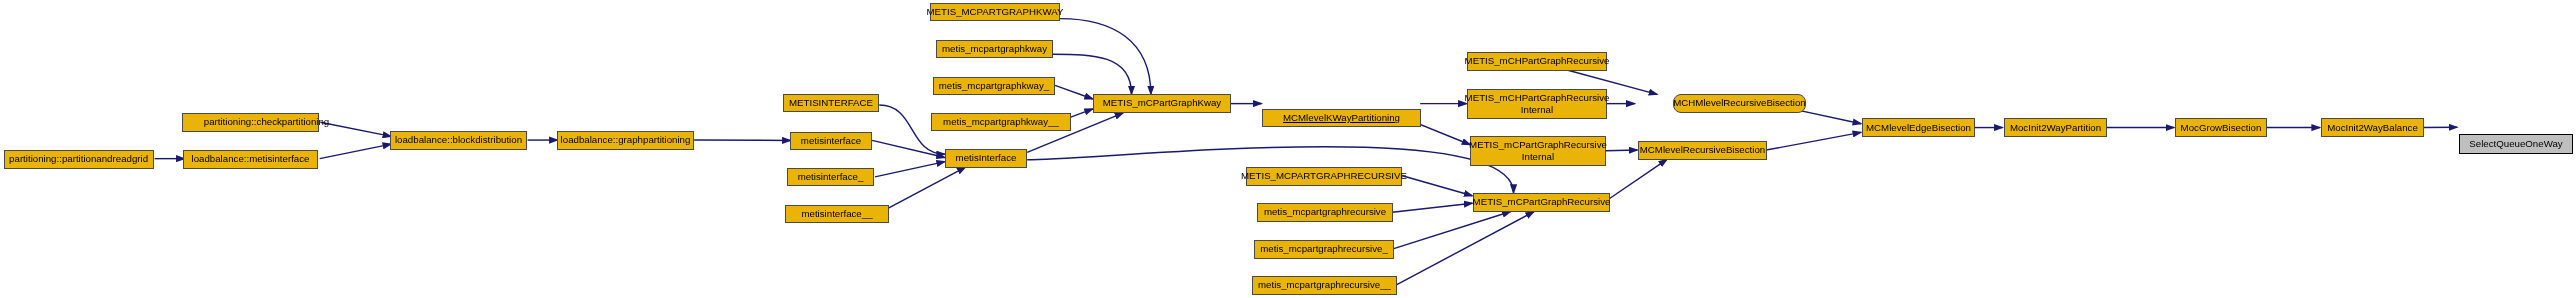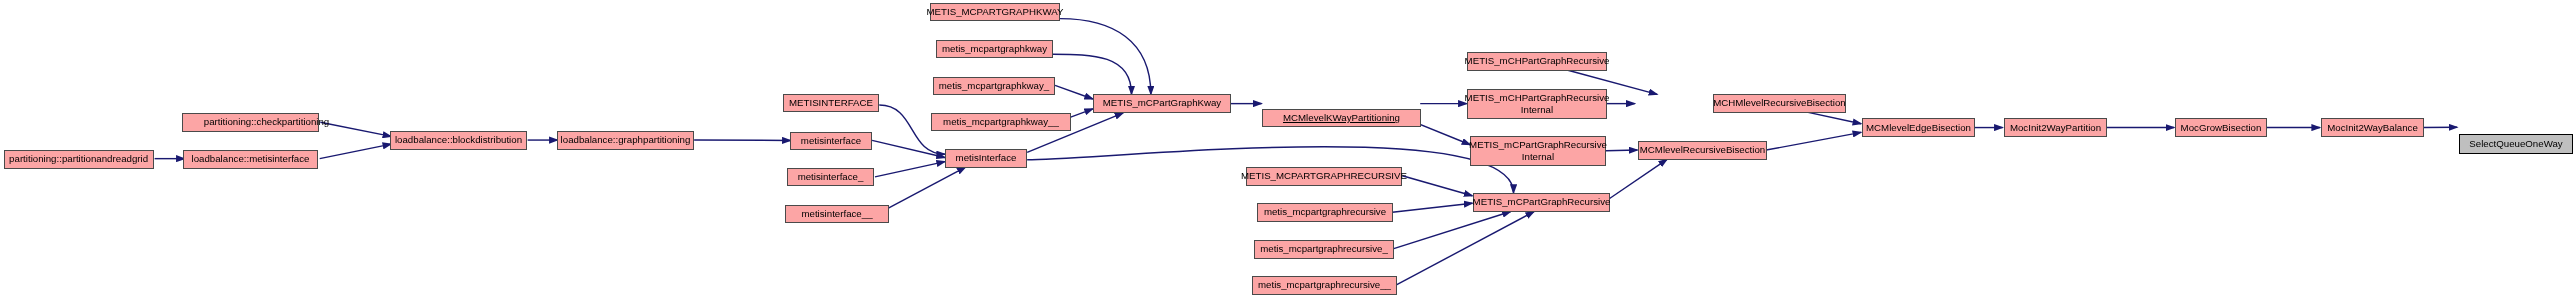--- a/index.html
+++ b/index.html
@@ -7,21 +7,21 @@
     position:relative;
     width:2576px;height:298px;
     background:#ffffff;
     font-family:"Liberation Sans","DejaVu Sans",sans-serif;
     overflow:hidden;
   }
   #edges{position:absolute;left:0;top:0;width:2576px;height:298px;}
   .node{
     position:absolute;
     box-sizing:border-box;
-    background:#fca5a5;
+    background:#eab308;
     border:1.4px solid #4a4a4a;
     color:#000000;
     font-size:9.7px;
     line-height:12px;
     display:flex;
     align-items:center;
     justify-content:center;
     text-align:center;
     white-space:pre-line;
     cursor:pointer;
@@ -91,21 +91,21 @@
       <div class="node" style="left: 936px; top: 40px; width: 117px; height: 18px;">metis_mcpartgraphkway</div>
       <div class="node" style="left: 933px; top: 77px; width: 122px; height: 18px;">metis_mcpartgraphkway_</div>
       <div class="node" style="left: 931px; top: 113px; width: 140px; height: 18px;">metis_mcpartgraphkway__</div>
       <div class="node" style="left: 1093px; top: 94px; width: 138px; height: 18.6px;">METIS_mCPartGraphKway</div>
       <div class="node" style="left: 1262px; top: 109px; width: 159px; height: 18px; text-decoration: underline;">MCMlevelKWayPartitioning</div>
       <div class="node" style="left: 1467px; top: 52px; width: 140px; height: 18.6px;">METIS_mCHPartGraphRecursive</div>
       <div class="node" style="left: 1467px; top: 89px; width: 140px; height: 30px;">METIS_mCHPartGraphRecursive
 Internal</div>
       <div class="node" style="left: 1470px; top: 136px; width: 136px; height: 30px;">METIS_mCPartGraphRecursive
 Internal</div>
-      <div class="node" style="left: 1713px; top: 94px; width: 133px; height: 18.6px;">MCHMlevelRecursiveBisection</div>
+      <div class="node" style="left: 1673px; top: 94px; width: 133px; height: 18.6px; border-radius: 8px;">MCHMlevelRecursiveBisection</div>
       <div class="node" style="left: 1638px; top: 141px; width: 129px; height: 18.6px;">MCMlevelRecursiveBisection</div>
       <div class="node" style="left: 1246px; top: 167px; width: 156px; height: 18.6px;">METIS_MCPARTGRAPHRECURSIVE</div>
       <div class="node" style="left: 1257px; top: 203px; width: 136px; height: 18.6px;">metis_mcpartgraphrecursive</div>
       <div class="node" style="left: 1254px; top: 240px; width: 140px; height: 18.6px;">metis_mcpartgraphrecursive_</div>
       <div class="node" style="left: 1252px; top: 276px; width: 145px; height: 18.6px;">metis_mcpartgraphrecursive__</div>
       <div class="node" style="left: 1473px; top: 193px; width: 137px; height: 18.6px;">METIS_mCPartGraphRecursive</div>
       <div class="node" style="left: 1862px; top: 118px; width: 113px; height: 19.3px;">MCMlevelEdgeBisection</div>
       <div class="node" style="left: 2004px; top: 118px; width: 103px; height: 19.3px; text-align: center;">MocInit2WayPartition</div>
       <div class="node" style="left: 2175px; top: 118px; width: 92px; height: 19.3px;">MocGrowBisection</div>
       <div class="node" style="left: 2321px; top: 118px; width: 103px; height: 19.3px;">MocInit2WayBalance</div>

